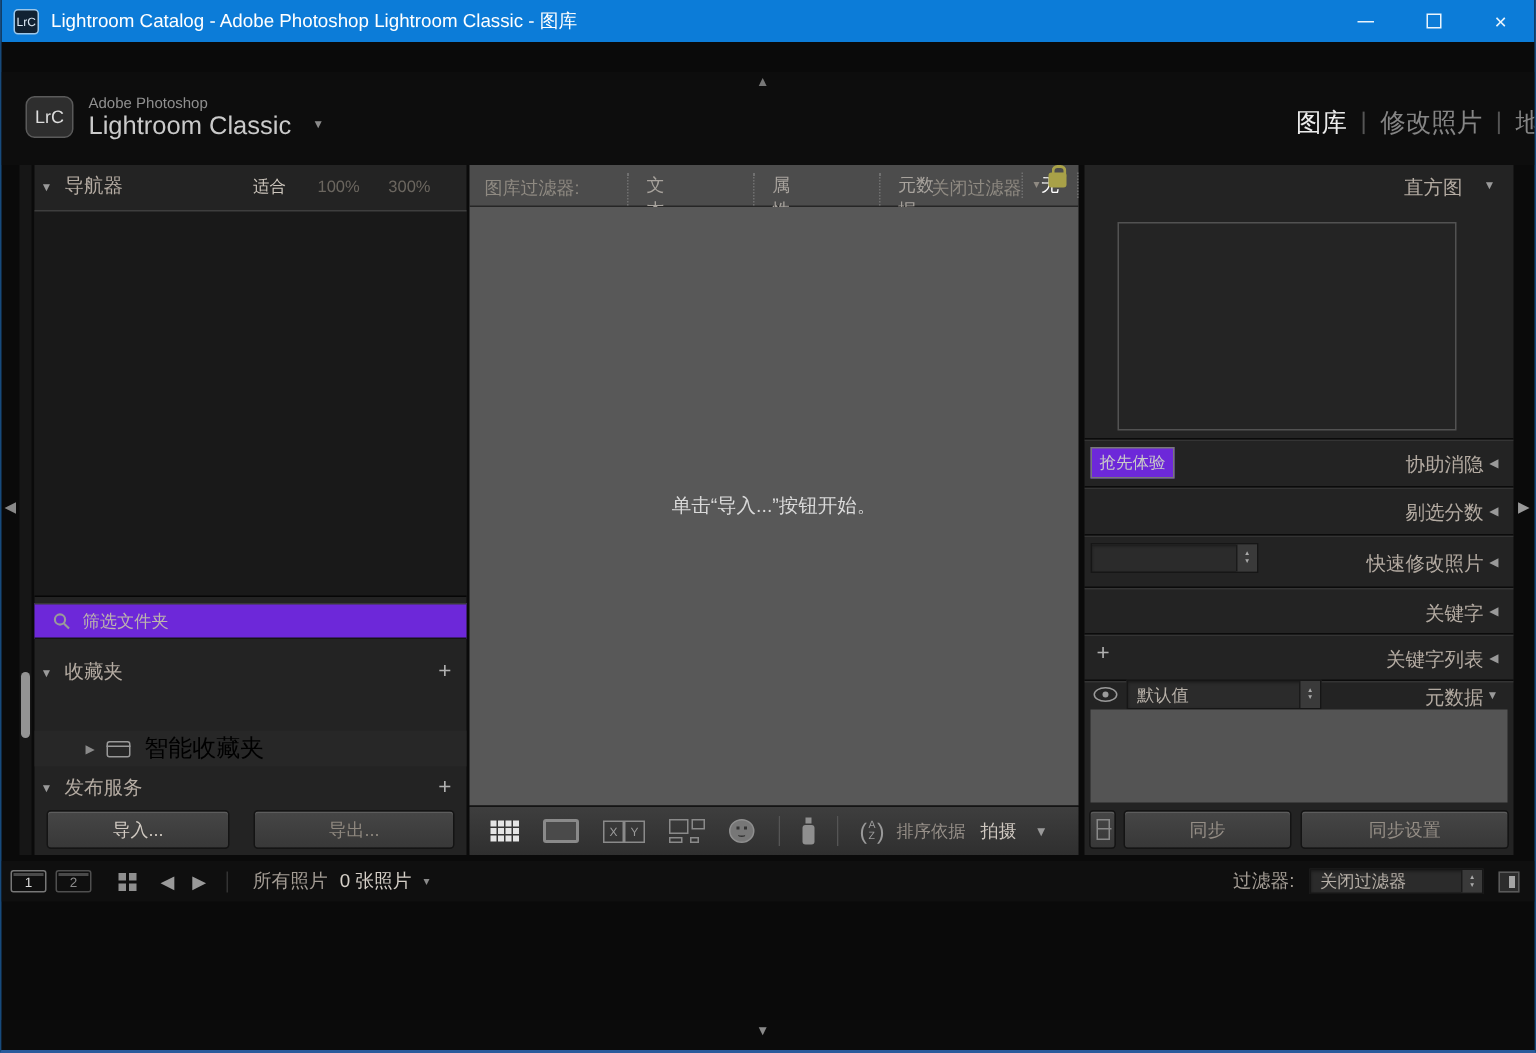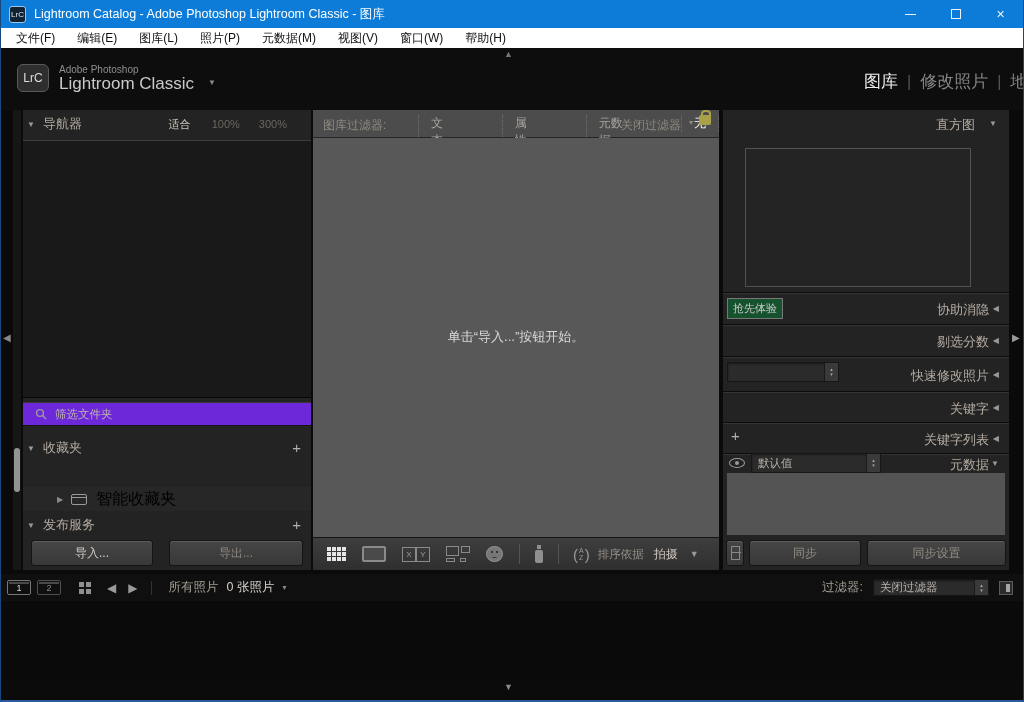--- a/index.html
+++ b/index.html
@@ -102,21 +102,21 @@
   
   .rightpanel { position:absolute; left:722px; top:110px; width:286px; height:460px; background:#232323; }
   .rp-header { position:relative; height:28px; }
   .rp-title { position:absolute; right:34px; top:6px; color:#b4aba2; font-size:13px; }
   .rp-caret { position:absolute; right:12px; top:9px; color:#9a9a9a; font-size:8px; }
   .histobox { position:absolute; left:22px; top:38px; width:226px; height:139px; background:#242424; border:1px solid #525252; }
   .rsection { position:absolute; left:0; width:286px; height:29px; }
   .rsec-title { position:absolute; right:20px; top:7px; color:#b4aba2; font-size:13px; }
   .rsec-arrow { position:absolute; right:10px; top:10px; color:#999; font-size:8px; }
   .divider { position:absolute; left:0; width:286px; height:1px; background:#0b0b0b; box-shadow:0 1px 0 rgba(255,255,255,0.08); }
-  .badge { position:absolute; left:4px; top:4px; border:1px solid #787878; background:#14532d; color:#c9c9c9; font-size:11px; padding:2px 5px; }
+  .badge { position:absolute; left:4px; top:4px; border:1px solid #787878; background:#6d28d9; color:#c9c9c9; font-size:11px; padding:2px 5px; }
   .dropdown { position:absolute; height:20px; background:#2b2b2b; border:1px solid #161616; box-shadow:inset 0 1px 2px #1a1a1a; display:flex; align-items:center; }
   .dd-text { color:#b7b0a8; font-size:11.5px; padding-left:6px; flex:1; }
   .stepper { width:14px; height:100%; background:#3a3a3a; border-left:1px solid #1a1a1a; display:flex; flex-direction:column; align-items:center; justify-content:center; color:#aaa; font-size:5px; line-height:5px; }
   .eyeicon { position:absolute; left:6px; top:9px; width:16px; height:10px; }
   .eyeicon i { position:absolute; left:0; top:0; width:16px; height:10px; border:1px solid #9a9a9a; border-radius:50%; }
   .eyeicon:before { content:""; position:absolute; left:6px; top:3px; width:4px; height:4px; background:#9a9a9a; border-radius:50%; }
   .graybox { position:absolute; left:4px; top:363px; width:278px; height:62px; background:#545454; }
   .rp-buttons { position:absolute; left:0; top:430px; width:286px; height:28px; }
   .rp-buttons .btn { position:absolute; top:0; height:26px; color:#958e86; }
   .dayicon { width:9px; height:14px; border:1px solid #888; position:relative; }
@@ -159,30 +159,20 @@
         </div>
       <div class="wbtn">
           <span class="max-glyph"></span>
         </div>
       <div class="wbtn">
           <span>×</span>
         </div>
     </div>
   </div>
 
-  <div class="menubar">
-    <span class="menuitem">文件(F)</span>
-    <span class="menuitem">编辑(E)</span>
-    <span class="menuitem">图库(L)</span>
-    <span class="menuitem">照片(P)</span>
-    <span class="menuitem">元数据(M)</span>
-    <span class="menuitem">视图(V)</span>
-    <span class="menuitem">窗口(W)</span>
-    <span class="menuitem">帮助(H)</span>
-  </div>
 
   <div class="topstrip">
     <span class="toparrow">▲</span>
     <div class="logo">
       <div class="lrc-badge">LrC</div>
       <div>
         <div class="brand-small">Adobe Photoshop</div>
         <div class="brand-big">Lightroom Classic</div>
       </div>
       <span class="logo-caret">▼</span>

